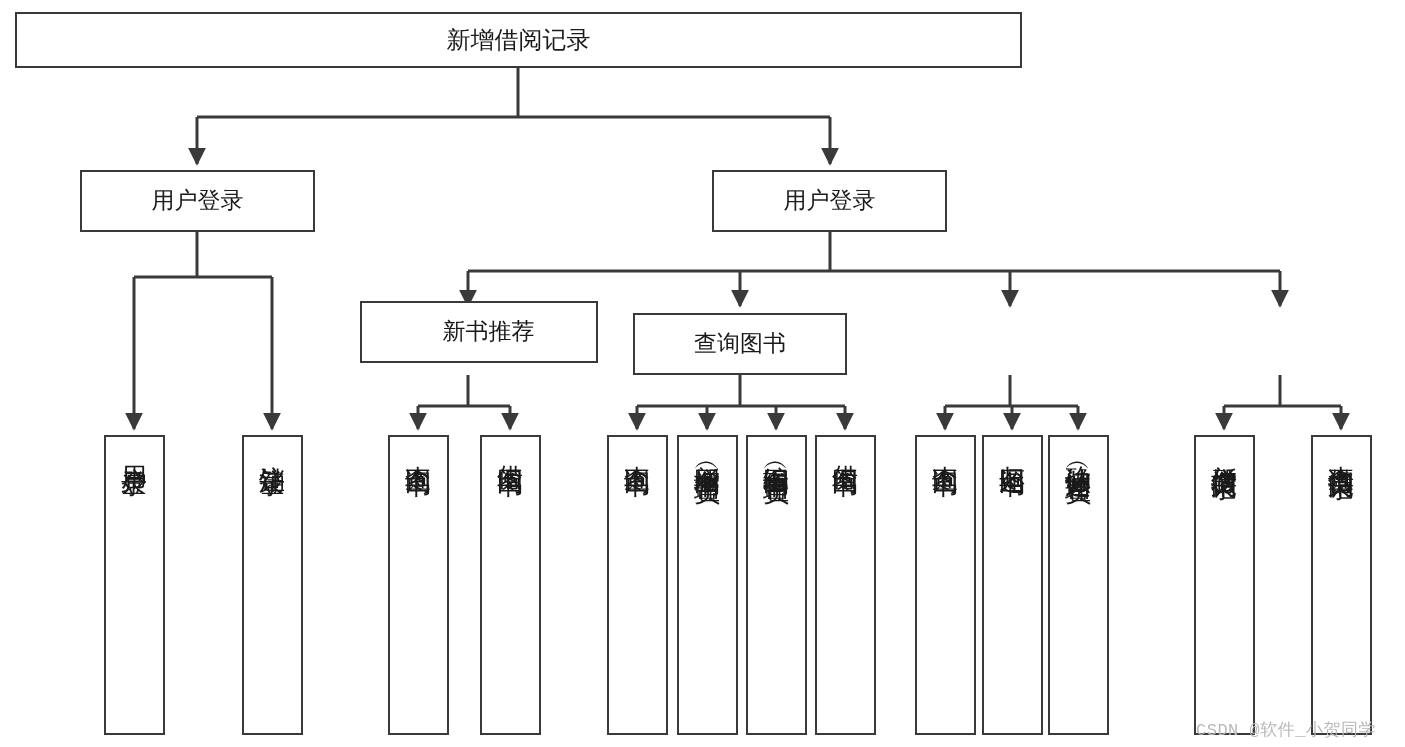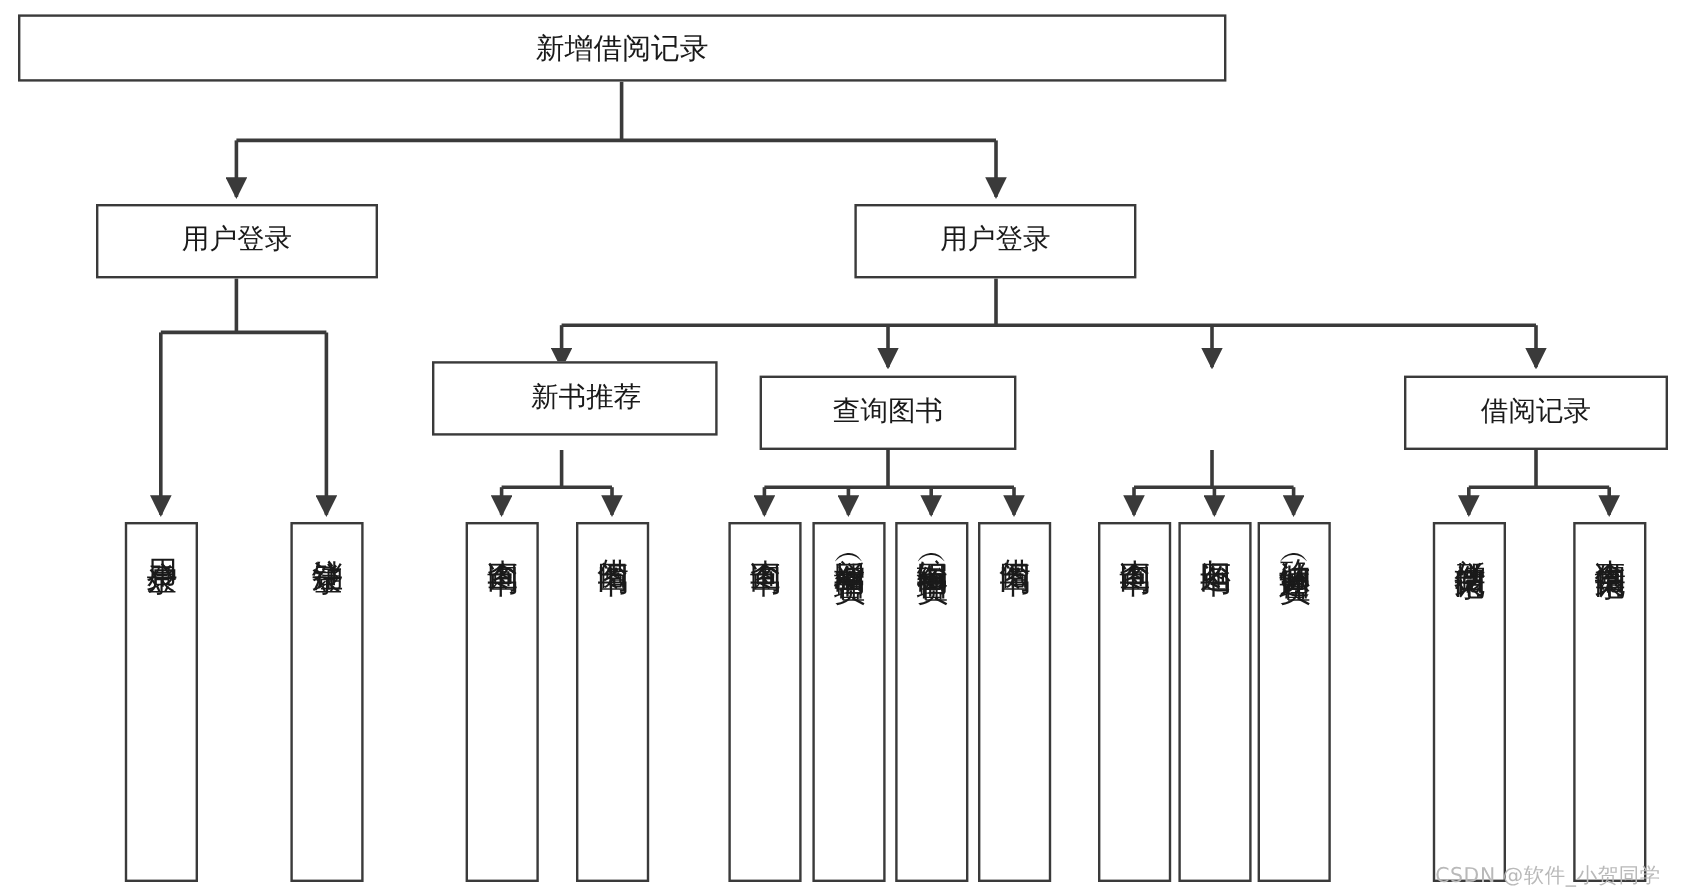--- a/index.html
+++ b/index.html
@@ -136,23 +136,20 @@
 
   <div class="node h-node" style="left:360px; top:301px; width:238px; height:62px;padding-left:19px;">
     <span class="node-label">新书推荐</span>
   </div>
 
   <div class="node h-node" style="left:633px; top:313px; width:214px; height:62px;">
     <span class="node-label">查询图书</span>
   </div>
 
 
-  <div class="node h-node" style="left:1170px; top:313px; width:220px; height:62px;">
-    <span class="node-label">借阅记录</span>
-  </div>
 
   <div class="node v-node" style="left:104px; top:435px; width:61px; height:300px;">
     <span class="node-label">用户登录</span>
   </div>
   <div class="node v-node" style="left:242px; top:435px; width:61px; height:300px;">
     <span class="node-label">注销登录</span>
   </div>
 
   <div class="node v-node" style="left:388px; top:435px; width:61px; height:300px;">
     <span class="node-label">查询图书</span>
@@ -184,15 +181,15 @@
     <span class="node-label">确认归还（管理员）</span>
   </div>
 
   <div class="node v-node" style="left:1194px; top:435px; width:61px; height:300px;">
     <span class="node-label">新增借阅记录</span>
   </div>
   <div class="node v-node" style="left:1311px; top:435px; width:61px; height:300px;">
     <span class="node-label">查询借阅记录</span>
   </div>
 
-  <div class="watermark" style="left:1196px; top:718px;">CSDN @软件_小贺同学</div>
+  <div class="watermark" style="left:1196px; top:718px;font-family:Liberation Mono, monospace;">CSDN @软件_小贺同学</div>
 
 </div>
 
 </body></html>

